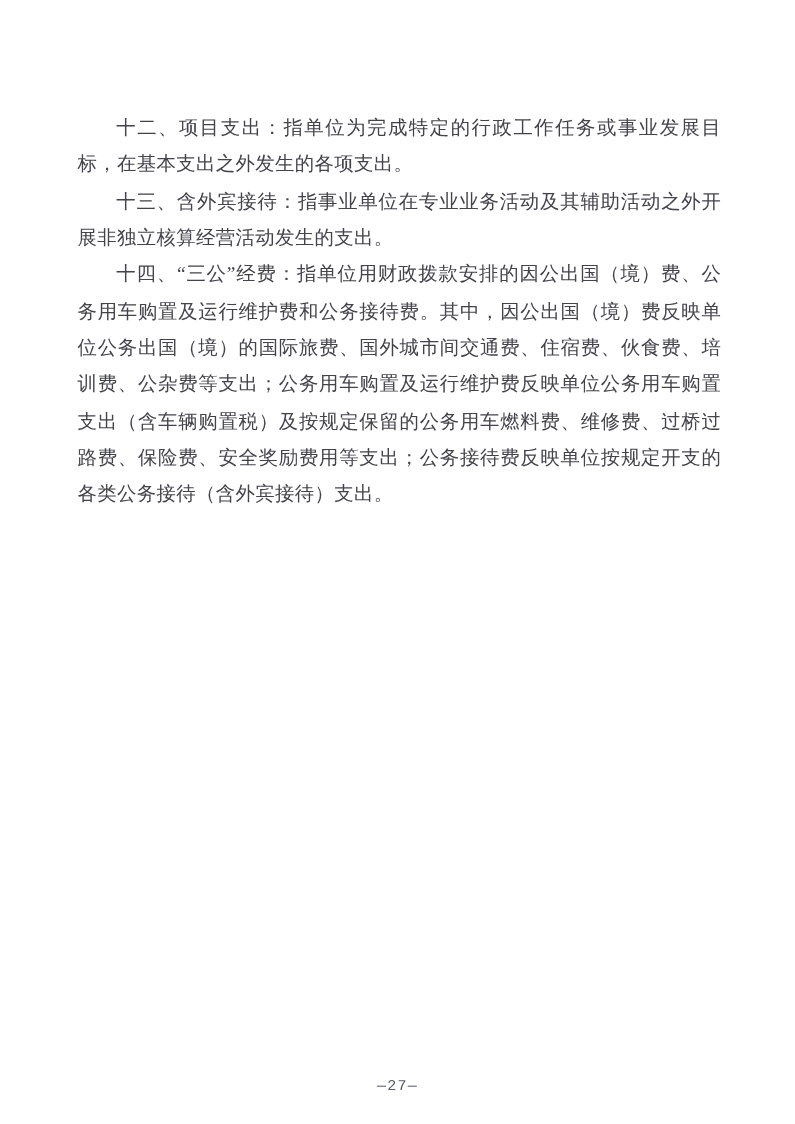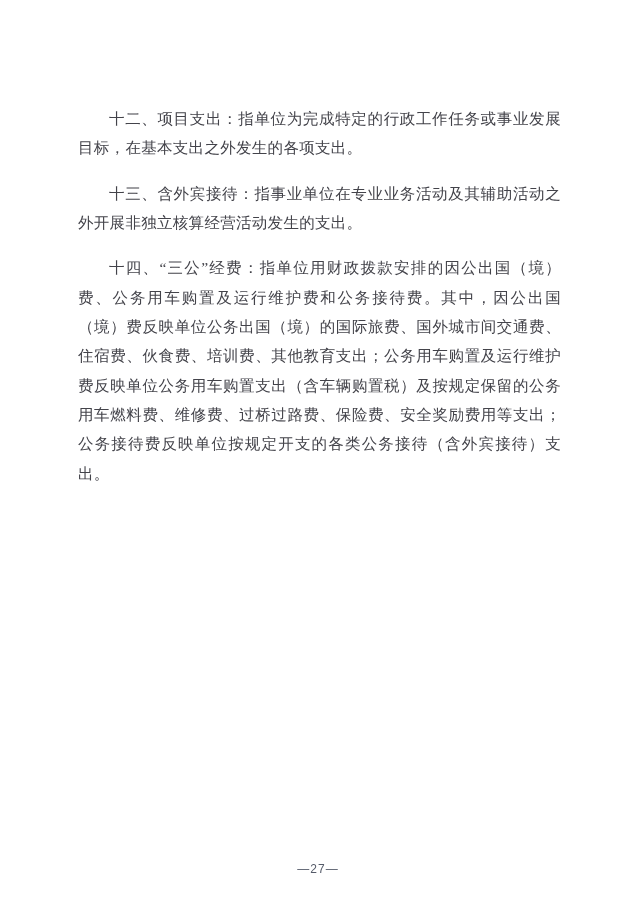--- a/index.html
+++ b/index.html
@@ -21,47 +21,47 @@
     top: 88px;
     width: 515px;
     color: var(--text, #43434a);
     font-size: 15.5px;
     line-height: 29.35px;
     letter-spacing: 0.3px;
     text-align: justify;
     text-justify: inter-ideograph;
   }
   .para {
-    margin: 16px;
+    margin: 0;
     padding: 0;
     text-indent: 2em;
     word-break: break-all;
   }
   .page-footer {
     position: absolute;
     left: 0;
     right: 0;
     top: 848px;
     text-align: center;
   }
   .page-number {
     display: inline-block;
     font-size: 12px;
     letter-spacing: 1px;
     color: var(--page-number, #555b69);
-    font-family: Liberation Sans, sans-serif;
+    font-family: Liberation Mono, monospace;
     margin-top: 14px;
   }
 </style>
 </head>
 <body>
 
 <div class="page">
   <main class="content">
     <p class="para">十二、项目支出：指单位为完成特定的行政工作任务或事业发展目标，在基本支出之外发生的各项支出。</p>
     <p class="para">十三、含外宾接待：指事业单位在专业业务活动及其辅助活动之外开展非独立核算经营活动发生的支出。</p>
-    <p class="para">十四、“三公”经费：指单位用财政拨款安排的因公出国（境）费、公务用车购置及运行维护费和公务接待费。其中，因公出国（境）费反映单位公务出国（境）的国际旅费、国外城市间交通费、住宿费、伙食费、培训费、其他教育支出；公务用车购置及运行维护费反映单位公务用车购置支出（含车辆购置税）及按规定保留的公务用车燃料费、维修费、过桥过路费、保险费、安全奖励费用等支出；公务接待费反映单位按规定开支的各类公务接待（含外宾接待）支出。</p>
+    <p class="para">十四、“三公”经费：指单位用财政拨款安排的因公出国（境）费、公务用车购置及运行维护费和公务接待费。其中，因公出国（境）费反映单位公务出国（境）的国际旅费、国外城市间交通费、住宿费、伙食费、培训费、公杂费等支出；公务用车购置及运行维护费反映单位公务用车购置支出（含车辆购置税）及按规定保留的公务用车燃料费、维修费、过桥过路费、保险费、安全奖励费用等支出；公务接待费反映单位按规定开支的各类公务接待（含外宾接待）支出。</p>
   </main>
 
   <footer class="page-footer">
     <span class="page-number">—27—</span>
   </footer>
 </div>
 
 </body></html>

